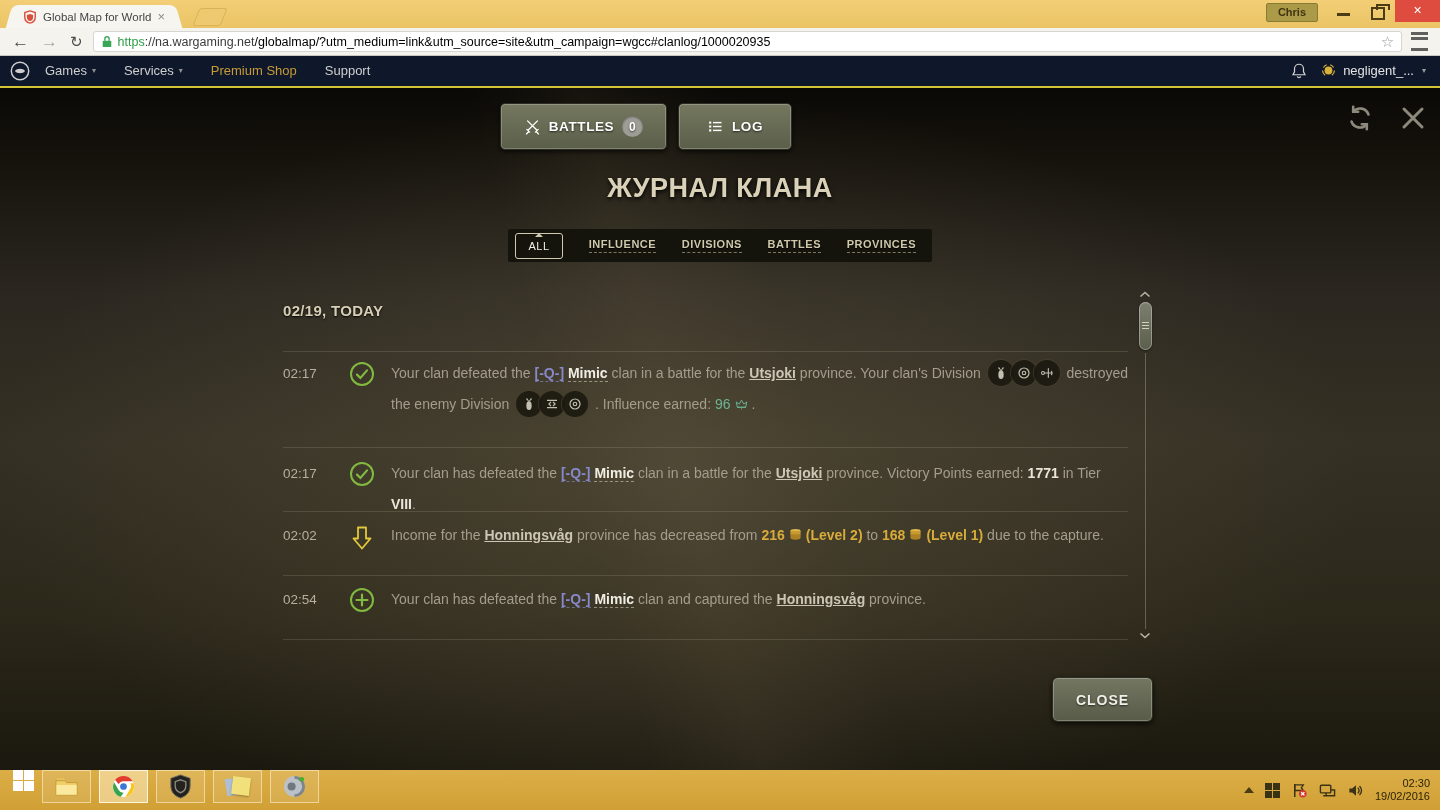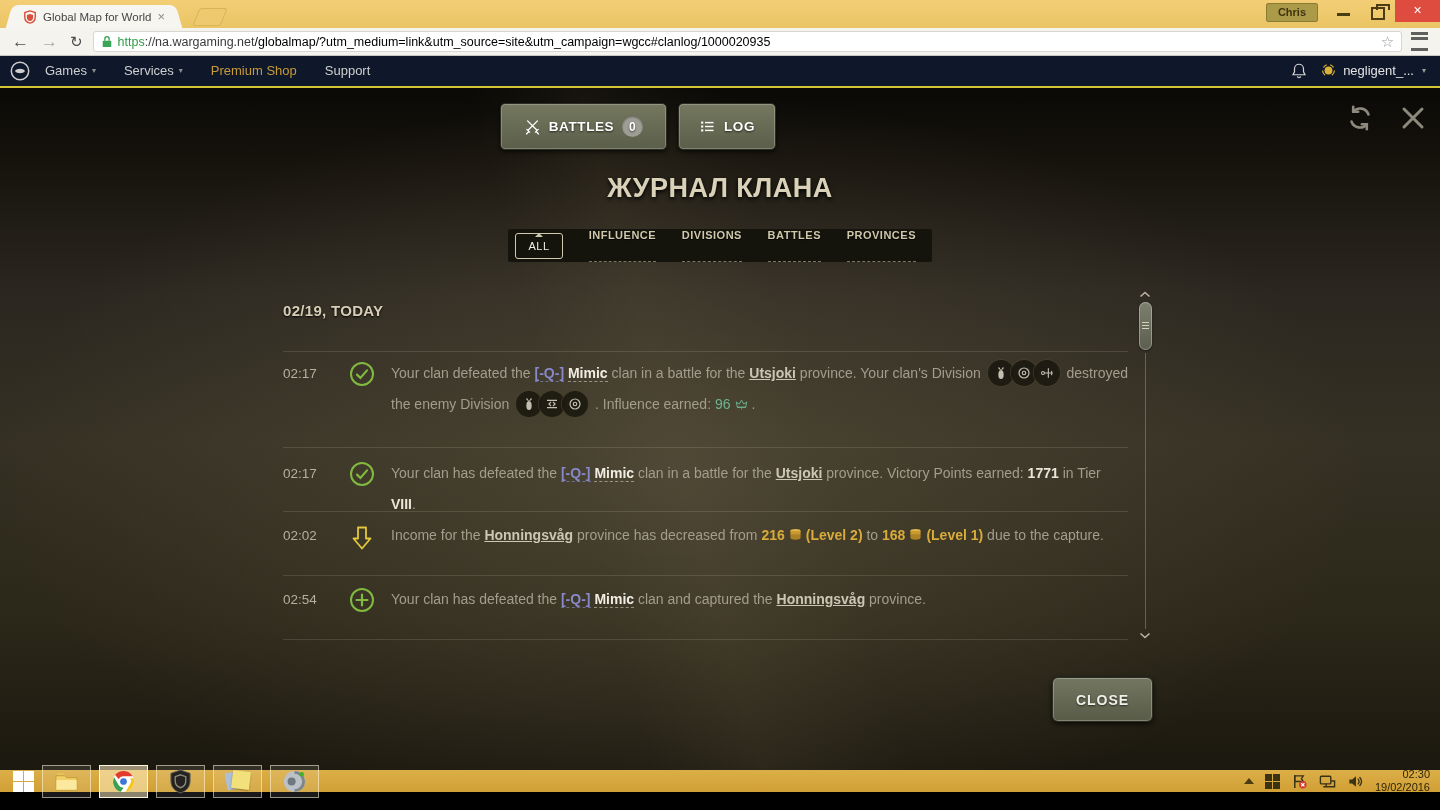--- a/index.html
+++ b/index.html
@@ -66,21 +66,21 @@
       linear-gradient(75deg, rgba(0,0,0,0) 40%, rgba(125,110,80,.10) 47%, rgba(0,0,0,0) 56%),
       radial-gradient(950px 520px at 47% 56%, rgba(95,86,64,.55), rgba(0,0,0,0) 72%),
       linear-gradient(180deg,#0a0906 0%,#15120c 10%,#2b2720 30%,#343023 52%,#2b2719 78%,#1b180f 100%);}
 
   .hud{position:absolute;left:500px;top:15px;display:flex;gap:11px}
   .hud-btn{position:relative;height:47px;border-radius:5px;border:1px solid #2c2d22;box-sizing:border-box;
       background:linear-gradient(#75785f,#5b5e49);
       box-shadow:inset 0 0 0 1px rgba(255,255,255,.22), 0 2px 4px rgba(0,0,0,.65);
       display:flex;align-items:center;justify-content:center;gap:8px;color:#fff;font-weight:bold;
       font-size:13.5px;letter-spacing:.6px;text-shadow:0 1px 2px rgba(0,0,0,.65);overflow:hidden;cursor:pointer}
-  .hud-turn{width:152px}.hud-battles{width:167px}.hud-log{width:98px}
+  .hud-turn{width:152px}.hud-battles{width:167px}.hud-log{width:114px}
   .turn-fill{position:absolute;left:0;top:0;bottom:0;width:50%;
       background:repeating-linear-gradient(90deg,#e0d40a 0 5px,#cfc303 5px 6px)}
   .hud-btn>*{position:relative;z-index:1}
   .hud-ico{width:17px;height:17px}
   .hud-badge{width:21px;height:21px;border-radius:50%;background:#9e9e96;color:#fff;font-size:12px;
       display:flex;align-items:center;justify-content:center;box-shadow:inset 0 1px 2px rgba(0,0,0,.35)}
 
   .ov-refresh{position:absolute;left:1346px;top:16px;width:28px;height:28px;cursor:pointer}
   .ov-close{position:absolute;left:1399px;top:16px;width:28px;height:28px;cursor:pointer}
 
@@ -90,21 +90,21 @@
   .tabbar{position:absolute;left:508px;top:141px;width:424px;height:33px;background:#14130c;
       border-radius:2px;display:flex;align-items:center;justify-content:space-between;
       padding:0 16px 0 7px;box-sizing:border-box}
   .tab-all{position:relative;min-width:46px;height:24px;border:1px solid #cfc9af;border-radius:3px;
       display:flex;align-items:center;justify-content:center;color:#f2efe2;font-size:11px;font-weight:normal;
       letter-spacing:.5px;cursor:pointer}
   .tab-all::before{content:"";position:absolute;top:0;left:50%;margin-left:-4px;
       border-left:4px solid transparent;border-right:4px solid transparent;border-bottom:4px solid #cfc9af;
       transform:translateY(-1px)}
   .tab-link{color:#cfc8ab;font-size:11px;font-weight:bold;letter-spacing:.5px;cursor:pointer;
-      border-bottom:1px dashed rgba(207,200,171,.55);padding-bottom:20px;text-shadow:0 1px 1px #000}
+      border-bottom:1px dashed rgba(207,200,171,.55);padding-bottom:2px;text-shadow:0 1px 1px #000}
 
   .log-area{position:absolute;left:283px;top:200px;width:845px;height:360px}
   .date-hdr{position:absolute;top:14px;left:0;font-size:15px;font-weight:bold;color:#d6cfb6;
       letter-spacing:.3px;text-shadow:0 1px 2px #000}
   .sep{position:absolute;left:0;width:845px;height:1px;background:rgba(214,205,180,.16)}
   .log-row{position:absolute;left:0;width:845px;display:flex;align-items:flex-start}
   .lr-time{width:50px;flex:0 0 auto;font-size:13.5px;color:#b6af9e;line-height:31px}
   .lr-icon{width:58px;flex:0 0 auto;display:flex;justify-content:center;padding-top:3px}
   .lr-icon svg{width:26px;height:26px}
   .lr-text{flex:1;font-size:14px;line-height:31px;color:#a49d8e}
@@ -135,22 +135,22 @@
   .sc-track{flex:1;width:1px;background:rgba(205,195,165,.35);margin:3px 0}
 
   .close-btn{position:absolute;left:1052px;top:589px;width:101px;height:45px;border-radius:6px;
       border:1px solid #2c2d22;box-sizing:border-box;background:linear-gradient(#737661,#585b47);
       box-shadow:inset 0 0 0 1px rgba(255,255,255,.25),0 2px 5px rgba(0,0,0,.7);
       color:#f1f0e8;font-size:14px;font-weight:bold;letter-spacing:1px;
       display:flex;align-items:center;justify-content:center;cursor:pointer;
       text-shadow:0 1px 2px rgba(0,0,0,.6)}
 
   
-  .taskbar{position:absolute;left:0;top:770px;right:0;height:22px;
-      background:linear-gradient(#dcae47,#d0a035);display:flex;align-items:center}
+  .taskbar{position:absolute;left:0;top:770px;right:0;height:40px;
+      background:linear-gradient(#dcae47,#d0a035);display:flex;}
   .start-btn{margin-left:13px;width:21px;height:21px;display:grid;grid-template-columns:10px 10px;
       grid-template-rows:10px 10px;gap:1px;cursor:pointer}
   .start-btn div{background:#fff}
   .tb-app{width:47px;height:31px;margin-left:8px;border:1px solid rgba(255,246,218,.55);
       background:rgba(255,255,255,.10);display:flex;align-items:center;justify-content:center;cursor:pointer}
   .tb-app.active{background:rgba(255,238,196,.55);border-color:#fdf5e0}
   .tb-app svg{width:25px;height:25px}
   .notes-ico{position:relative;width:24px;height:24px}
   .notes-ico .n1{position:absolute;left:0;top:3px;width:17px;height:17px;background:#aebfd8;transform:rotate(-10deg)}
   .notes-ico .n2{position:absolute;left:6px;top:2px;width:18px;height:18px;background:#f2e07a;transform:rotate(7deg);

